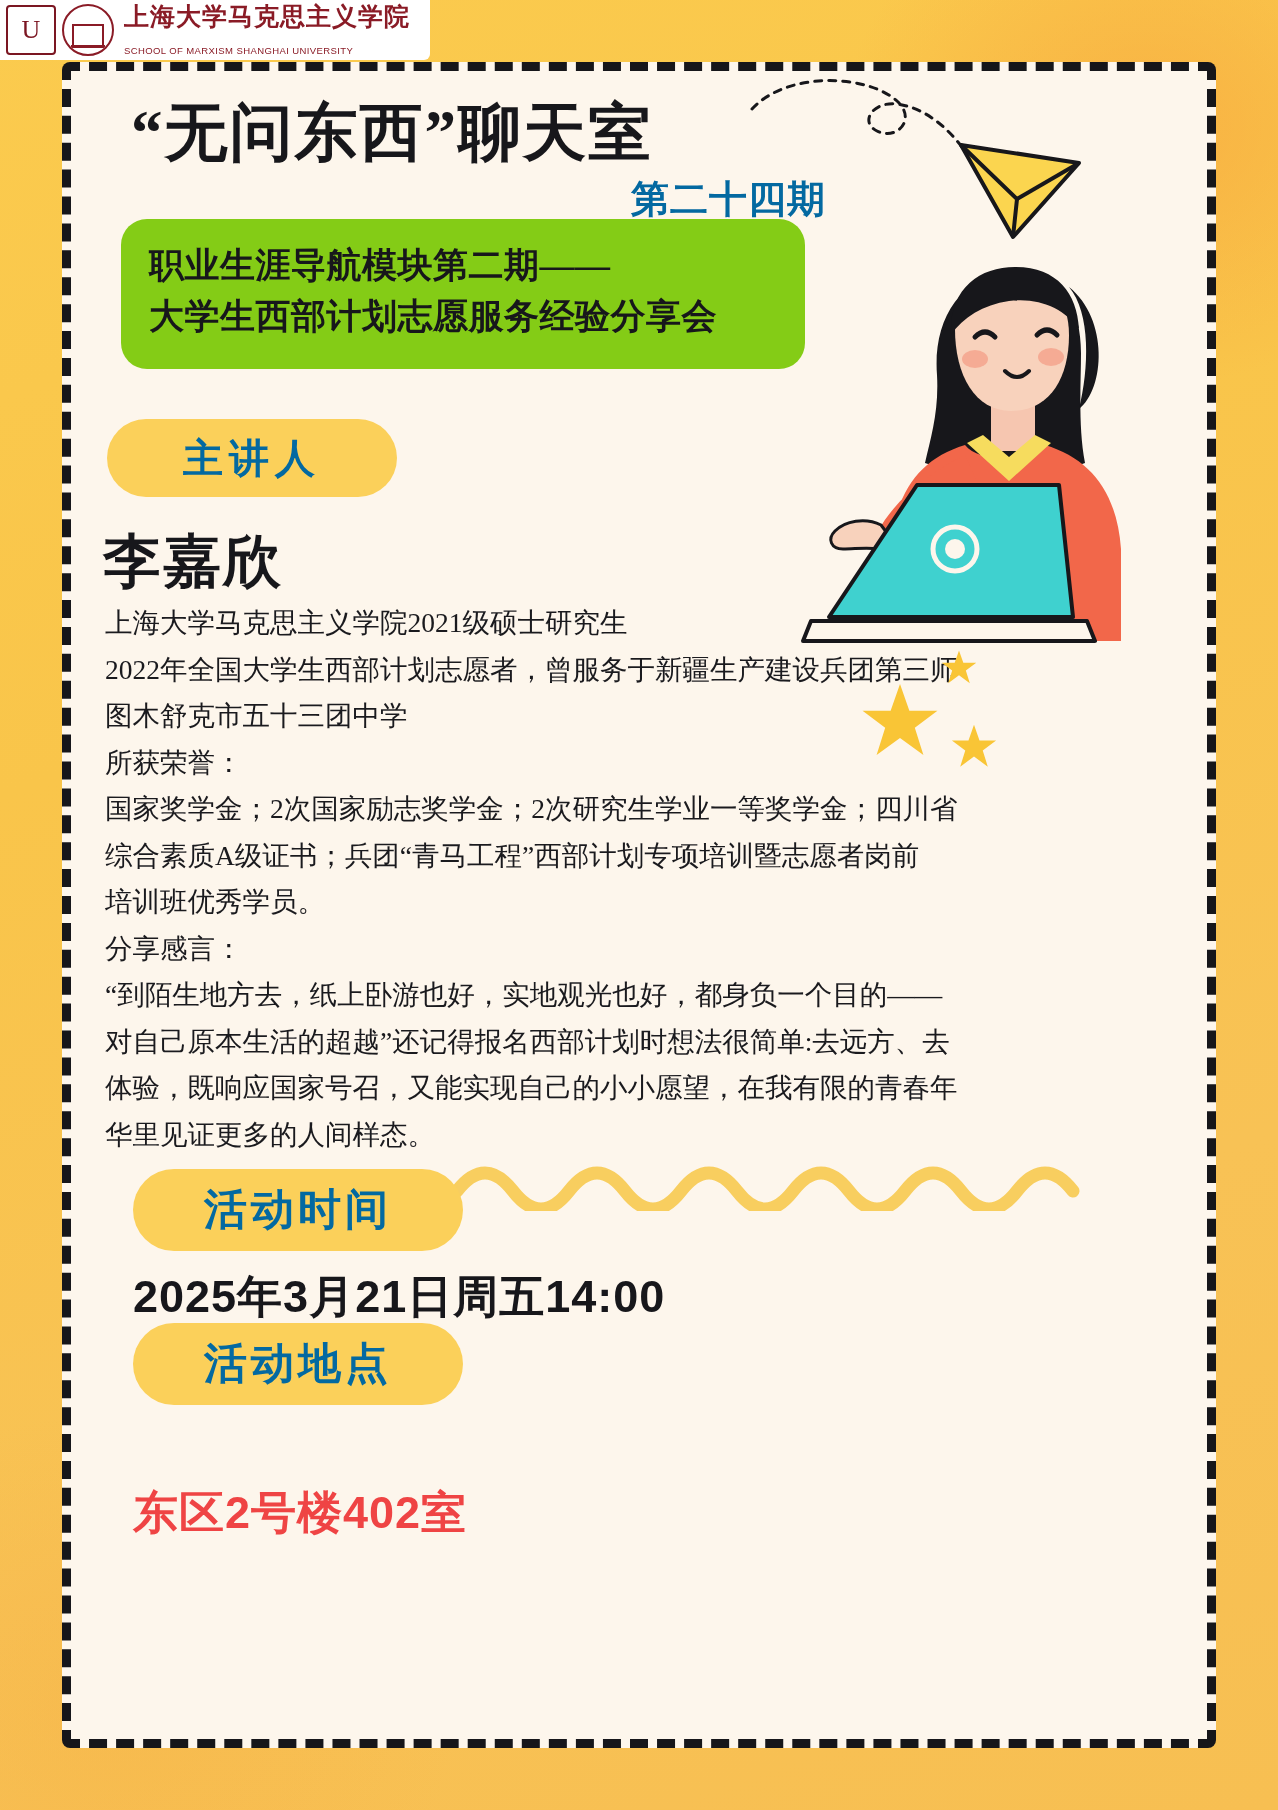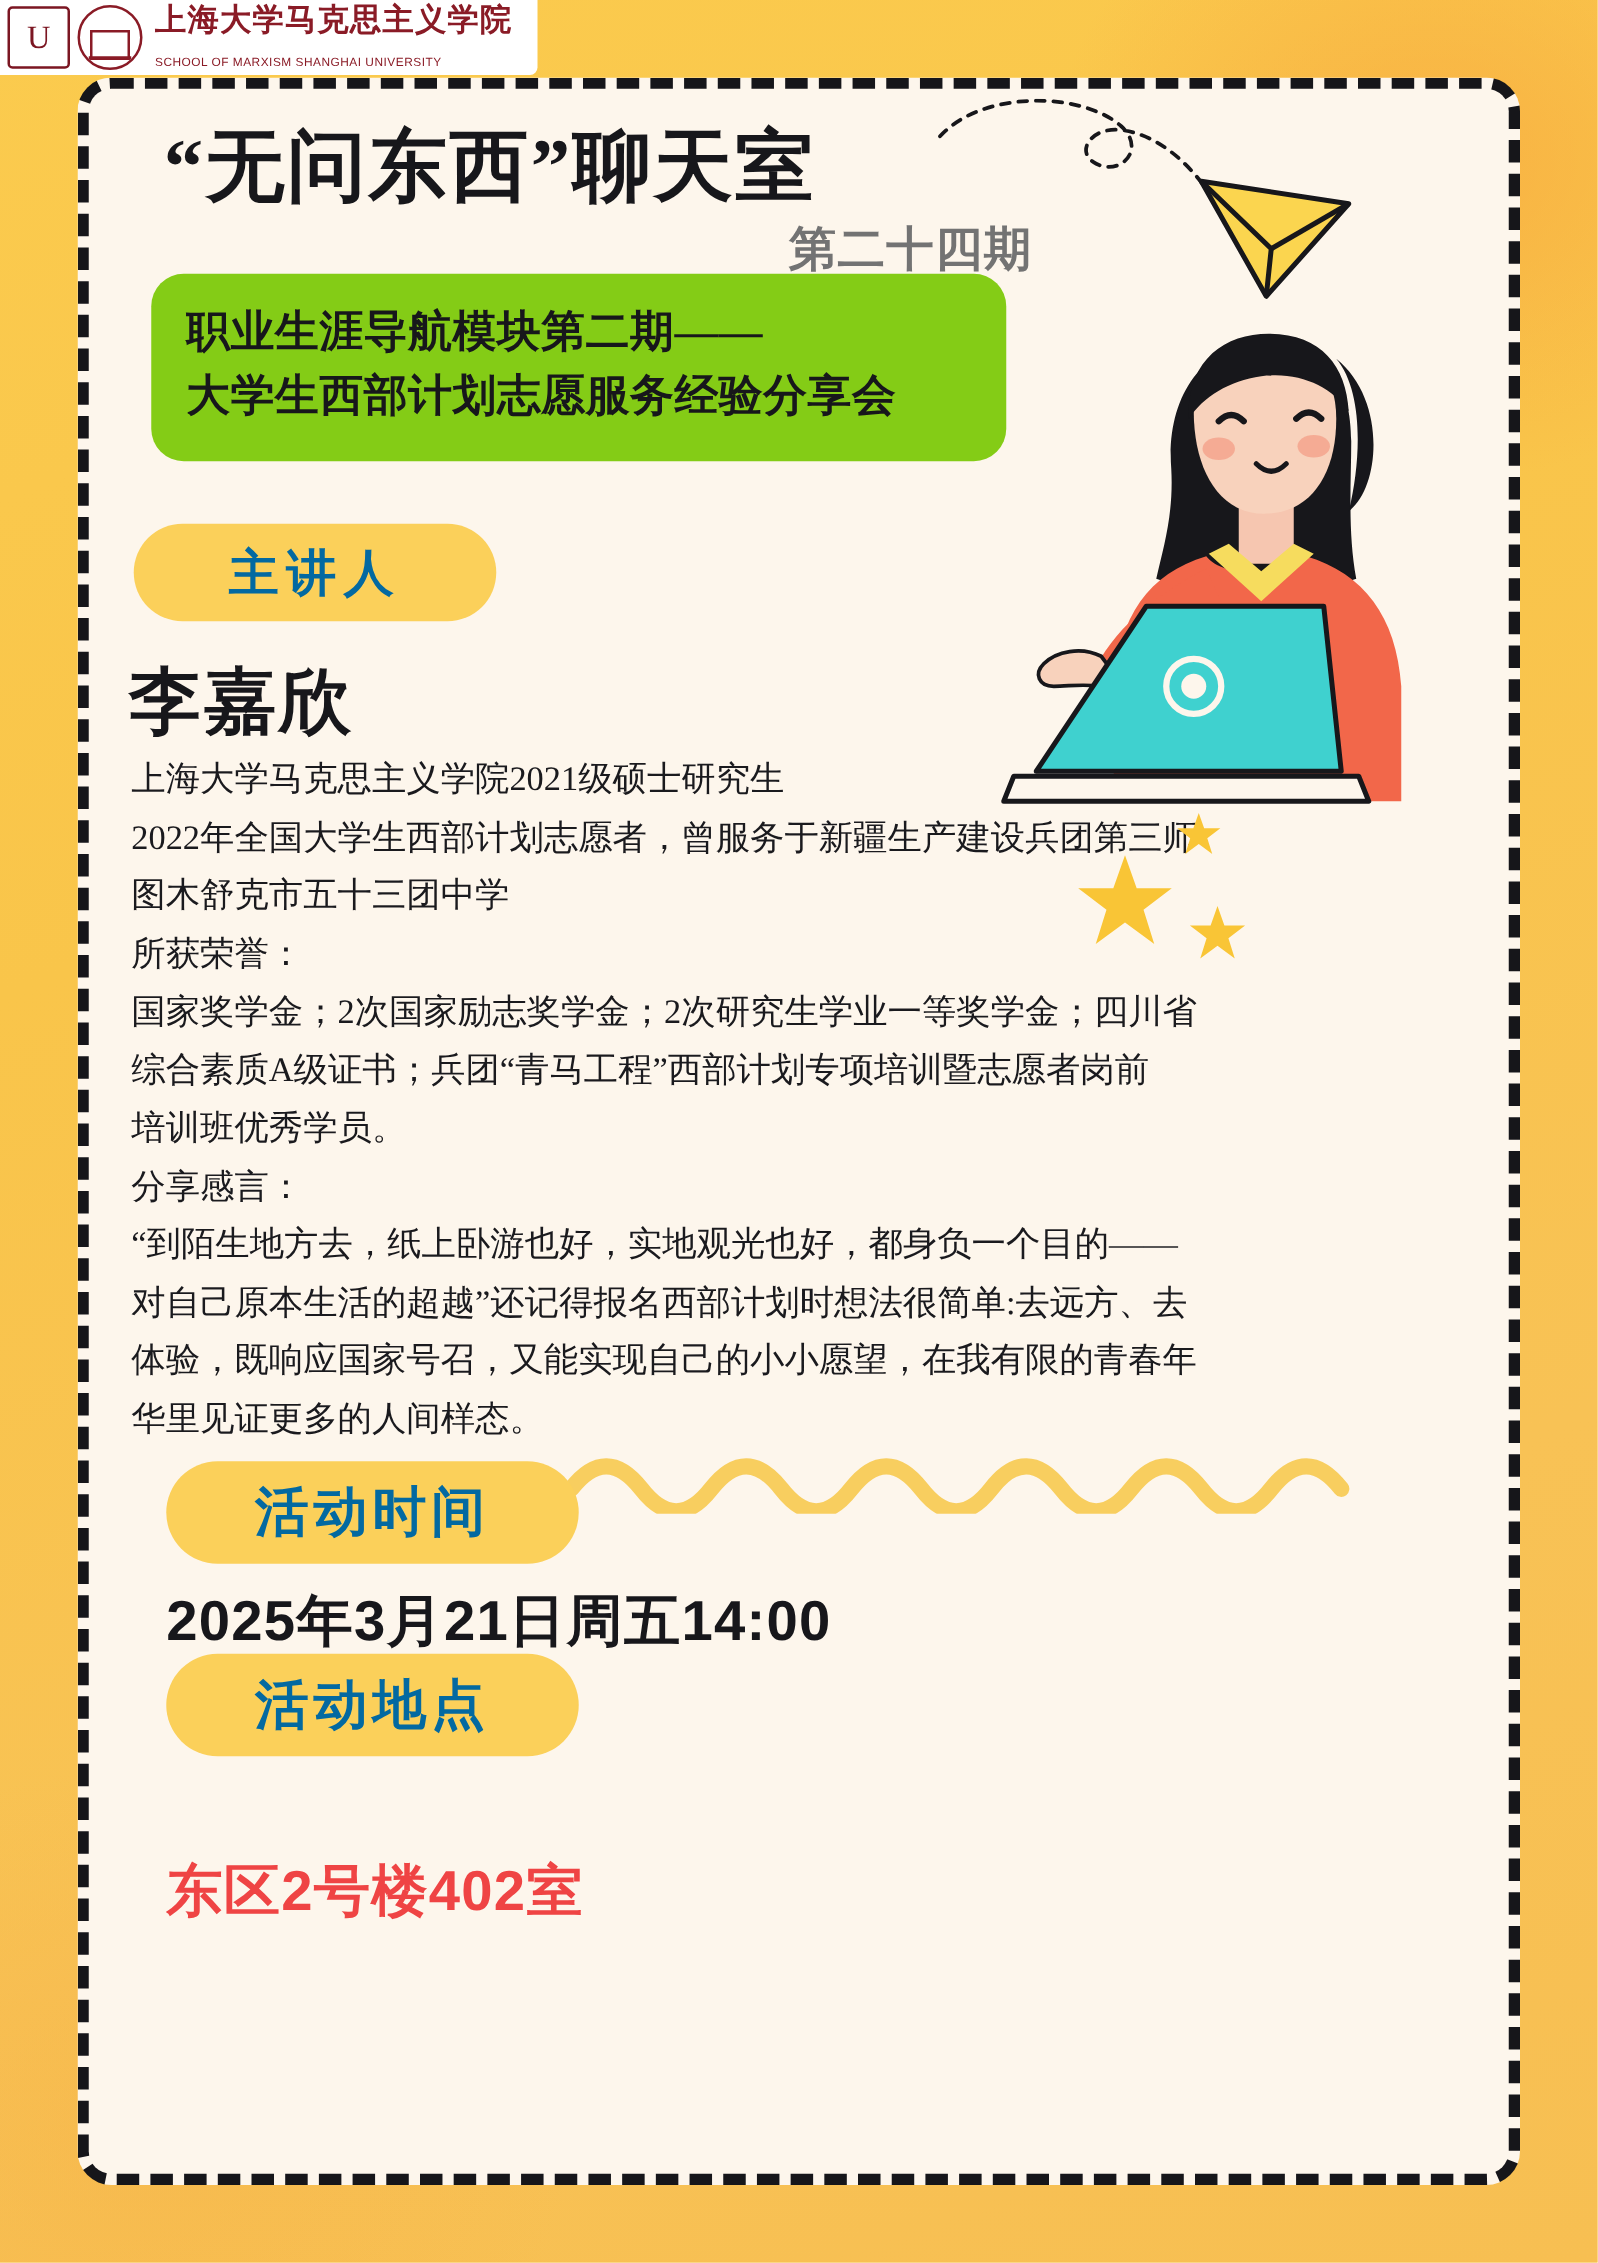--- a/index.html
+++ b/index.html
@@ -127,21 +127,21 @@
   }
 
   
   .card {
     position: absolute;
     left: 62px;
     top: 62px;
     width: 1154px;
     height: 1686px;
     background: #FDF6EC;
-    border-radius: 27px;
+    border-radius: 8px;
     border: 9px dashed #16161A;
     box-sizing: border-box;
     z-index: 3;
     overflow: hidden;
     padding-left: 48px;
   }
 
   
   .title-row {
     position: absolute;
@@ -155,21 +155,21 @@
     font-size: 63px;
     color: #17171B;
     letter-spacing: 2px;
     margin: 0;
     line-height: 1.1;
   }
   .issue {
     font-family: Liberation Serif, serif;
     font-weight: bold;
     font-size: 38px;
-    color: #737373;
+    color: #0369a1;
     margin: 6px 0 0 500px;
     letter-spacing: 1px;
   }
 
   
   .plane {
     position: absolute;
     right: 122px;
     top: 62px;
     width: 130px;

